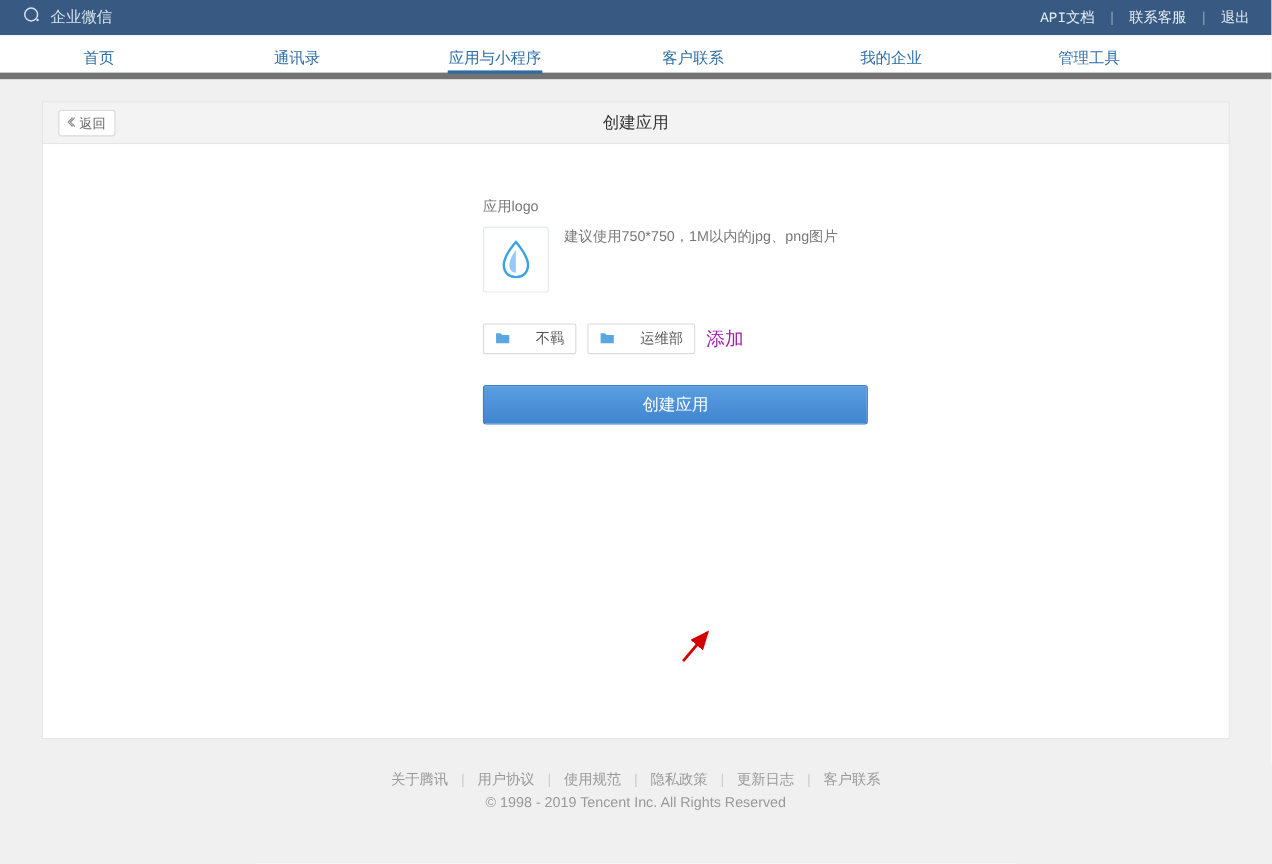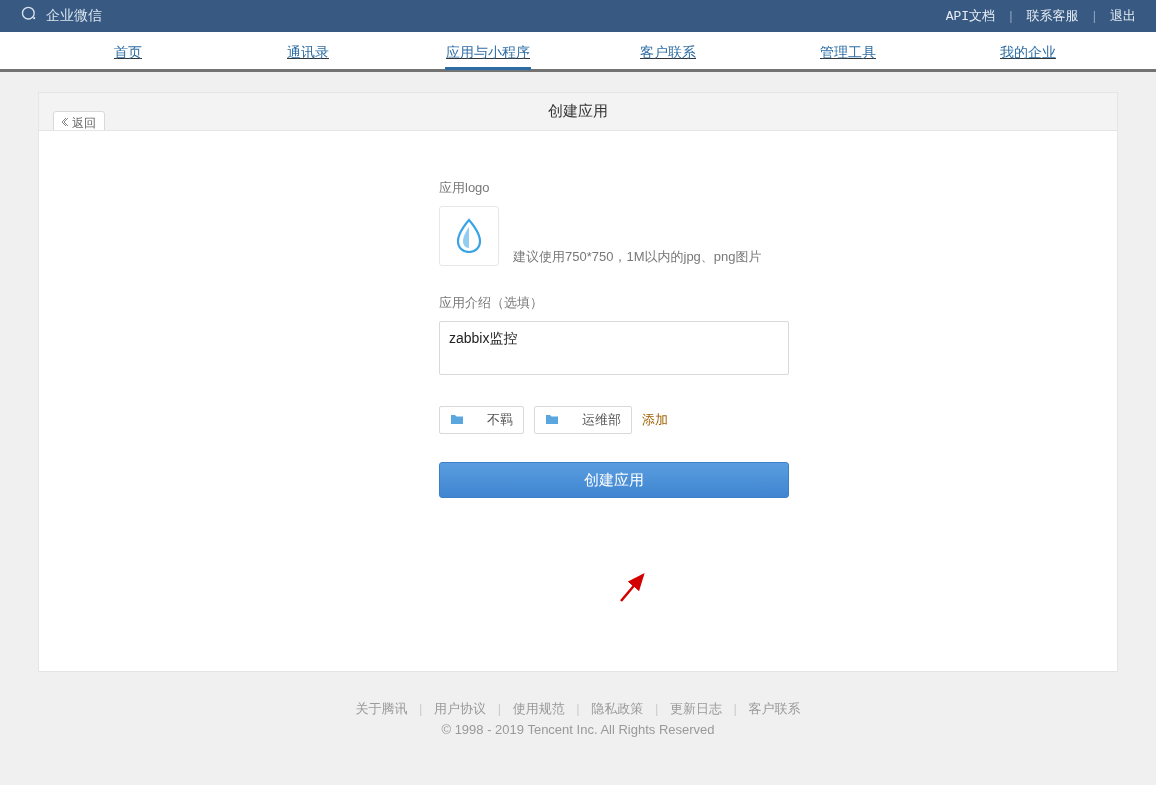--- a/index.html
+++ b/index.html
@@ -34,25 +34,23 @@
     color: #e6edf5;
     font-size: 13px;
     margin-left: 32px;
   }
   .top-links span.sep { color: #8aa4c0; margin: 0 4px; }
   .top-links a { color: #e6edf5; text-decoration: none; cursor: pointer; }
 
   
   .tabs-bar {
     background: #fff;
-    border-bottom: 3px solid #737373;
+    border-bottom: 6px solid #737373;
     height: 40px;
     display: flex;
-    justify-content: center;
-    text-decoration: underline;
   }
   .tabs-bar .tab {
     width: 180px;
     text-align: center;
     line-height: 40px;
     color: #2e6da4;
     font-size: 14px;
     cursor: pointer;
     position: relative;
   }
@@ -82,21 +80,21 @@
     border-bottom: none;
     position: relative;
     height: 38px;
     display: flex;
     align-items: center;
     justify-content: center;
   }
   .back-btn {
     position: absolute;
     left: 14px;
-    top: 18px;
+    top: 7px;
     height: 24px;
     padding: 0 8px 0 6px;
     background: #fff;
     border: 1px solid #d9d9d9;
     border-radius: 3px;
     font-size: 12px;
     color: #666;
     display: flex;
     align-items: center;
     gap: 2px;
@@ -115,21 +113,21 @@
     padding: 48px 0 44px;
   }
 
   .form {
     width: 350px;
     margin-left: 400px;
   }
   .field { margin-bottom: 28px; }
   .field-label { color: #787878; font-size: 13px; margin-bottom: 9px; display: block; }
 
-  .logo-row { display: flex; align-items: flex-end; gap: 14px; }
+  .logo-row { display: flex; align-items: flex-start; gap: 14px; }
   .logo-box {
     width: 60px; height: 60px;
     border: 1px solid #e4e8eb;
     border-radius: 3px;
     background: #fff;
     display: flex; align-items: center; justify-content: center;
     cursor: pointer;
   }
   .logo-hint { color: #787878; font-size: 13px; }
 
@@ -164,21 +162,21 @@
     border-radius: 2px;
     display: flex; align-items: center;
     padding: 0 10px;
     gap: 23px;
     font-size: 13px;
     color: #555;
     cursor: pointer;
     background: #fff;
   }
   .folder-icon { width: 14px; height: 12px; }
-  .add-link { color: #a16207; font-size: 13px; cursor: pointer; }
+  .add-link { color: #a21caf; font-size: 17px; cursor: pointer; }
 
   .primary-btn {
     width: 350px;
     height: 36px;
     background: #4a90d9;
     background: linear-gradient(#5a9ee0,#3f85d0);
     border: 1px solid #3a7fc8;
     border-radius: 3px;
     color: #fff;
     font-size: 15px;
@@ -223,22 +221,22 @@
     <span class="sep">|</span>
     <a>退出</a>
   </div>
 </div>
 
 <div class="tabs-bar">
   <div class="tab">首页</div>
   <div class="tab">通讯录</div>
   <div class="tab active">应用与小程序</div>
   <div class="tab">客户联系</div>
+  <div class="tab">我的企业</div>
   <div class="tab">管理工具</div>
-  <div class="tab">我的企业</div>
 </div>
 
 <div class="page-wrap">
 
   <div class="title-row">
     <button class="back-btn">
       <span>
         <svg width="10" height="10" viewBox="0 0 10 10">
             <path d="M6 1 L2 5 L6 9 M8 1 L4 5 L8 9" fill="none" stroke="#888" stroke-width="1"></path>
           </svg>
@@ -260,24 +258,20 @@
                 <path d="M15 3 C15 3 4 15 4 24 C4 31 9 35 15 35 C21 35 26 31 26 24 C26 15 15 3 15 3 Z" fill="none" stroke="#3aa3e6" stroke-width="2.2"></path>
                 <path d="M15 10 C15 10 9 18 9 24 C9 28 11 31 15 31 Z" fill="#3aa3e6" opacity="0.55"></path>
               </svg>
             </span>
           </div>
           <span class="logo-hint">建议使用750*750，1M以内的jpg、png图片</span>
         </div>
       </div>
 
 
-      <div class="field">
-        <span class="field-label">应用介绍（选填）</span>
-        <textarea class="textarea" style="">zabbix监控</textarea>
-      </div>
 
       <div class="field" style="margin-bottom:22px;">
         <div class="tags-row">
           <div class="tag-chip">
             <span>
               <svg class="folder-icon" viewBox="0 0 14 12">
                   <path d="M1 2 h4 l1.5 1.5 H13 V11 H1 Z" fill="#5aa7e0"></path>
                 </svg>
             </span>
             <span>不羁</span>

